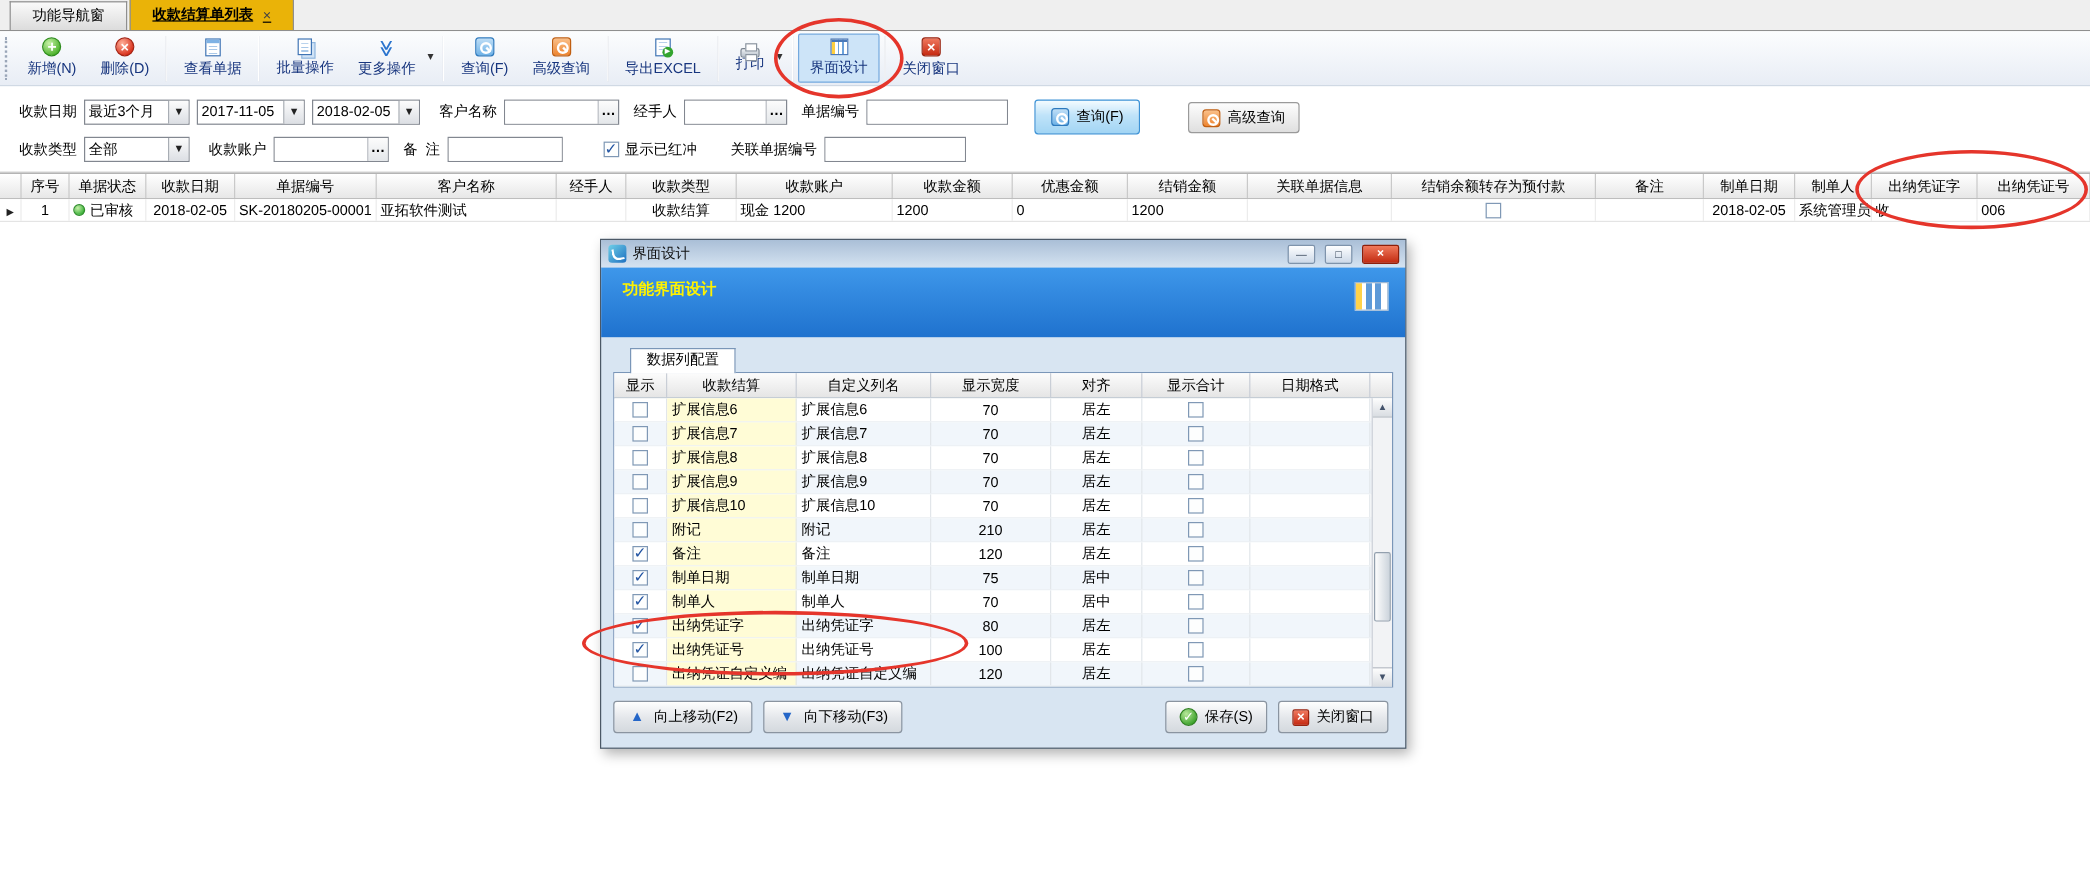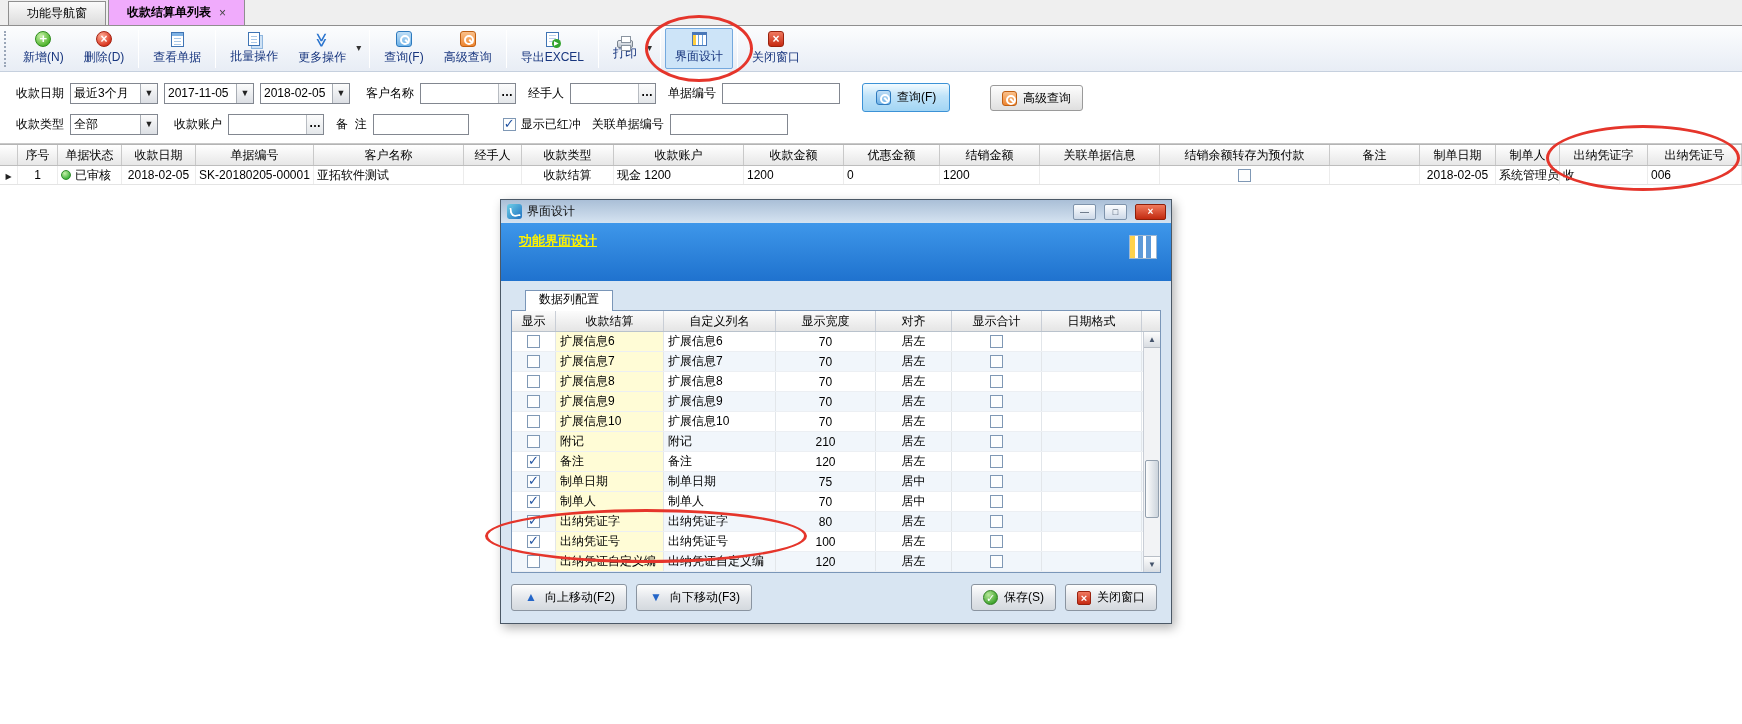--- a/index.html
+++ b/index.html
@@ -3,21 +3,21 @@
 <meta charset="utf-8">
 <style>
   * { margin:0; padding:0; box-sizing:border-box; }
   body { font-family:"Liberation Sans","DejaVu Sans",sans-serif; font-size:12px; color:#000; background:#fff; }
   .screen { position:relative; width:1742px; height:684px; background:#fff; overflow:hidden; }
 
   
   .tabbar { position:absolute; left:0; top:0; width:100%; height:26px; background:#efefef; border-bottom:1px solid #8f8f8f; display:flex; align-items:flex-end; padding-left:8px; }
   .tab { height:24px; display:flex; align-items:center; gap:8px; padding:0 18px; border:1px solid #8f8f8f; border-bottom:none; margin-right:2px; white-space:nowrap; cursor:default; }
   .tab.inactive { background:linear-gradient(#fafafa,#dcdcdc); }
-  .tab.active { background:#f0abfc; font-weight:bold; height:26px; position:relative; z-index:2; }
+  .tab.active { background:#eab308; font-weight:bold; height:26px; position:relative; z-index:2;text-decoration:underline; }
   .tab-close { font-weight:normal; color:#444; font-size:12px; }
   .tab-close::after { content:"×"; }
 
   
   .toolbar { position:absolute; left:0; top:26px; width:100%; height:46px; background:linear-gradient(#fcfdfe,#e8edf5); border-bottom:1px solid #c6d0de; display:flex; align-items:center; padding-left:4px; }
   .thandle { width:5px; height:36px; border-left:2px dotted #9aa6b8; margin-right:4px; }
   .tbtn { display:flex; flex-direction:column; align-items:center; justify-content:center; gap:2px; padding:3px 9px; border:1px solid transparent; border-radius:2px; position:relative; cursor:default; }
   .tbtn.hl { background:#cde4f8; border-color:#74a9de; }
   .tbtn.has-dd { padding-right:18px; }
   .tlabel { color:#17357e; white-space:nowrap; }
@@ -89,21 +89,21 @@
 
   
   .dialog { position:absolute; left:500px; top:199px; width:672px; background:#d8e5f2; border:1px solid #4b5866; box-shadow:3px 4px 10px rgba(0,0,0,.3); z-index:40; }
   .dlg-titlebar { height:23px; background:linear-gradient(#aabfd7,#d5e3f1); display:flex; align-items:center; padding:0 5px 0 6px; gap:5px; }
   .dlg-logo { width:15px; height:15px; border-radius:3px; background:linear-gradient(135deg,#6fd0e8,#1d6fc0); position:relative; flex:none; }
   .dlg-logo::after { content:""; position:absolute; left:3px; top:3px; width:8px; height:8px; border-left:2px solid #fff; border-bottom:2px solid #fff; border-radius:0 0 0 6px; transform:rotate(-10deg); }
   .dlg-title { flex:1; color:#111; }
   .wb { width:23px; height:16px; border:1px solid #7e93ab; border-radius:2px; background:linear-gradient(#fdfeff,#cdd9e8); display:flex; align-items:center; justify-content:center; font-size:9px; color:#2c3c50; margin-left:3px; cursor:default; }
   .wb.close { width:31px; background:linear-gradient(#f0795c,#c22a10); border-color:#8e1f0a; color:#fff; font-weight:bold; font-size:10px; }
   .dlg-banner { height:58px; background:linear-gradient(#3e97ea,#1f72ce); padding:9px 12px 0 18px; position:relative; }
-  .dlg-banner-title { color:#fef200; font-weight:bold; font-size:13px; margin-bottom:4px;text-decoration:underline; }
+  .dlg-banner-title { color:#fef200; font-weight:bold; font-size:13px; margin-bottom:4px; }
   .dlg-banner-sub { color:#fff; }
   .banner-image-icon { position:absolute; right:14px; top:12px; width:28px; height:24px; background-color:#fff; border:1px solid #9db8d4;
       background-image:linear-gradient(to right,#ffd24a 0,#ffd24a 5px,transparent 5px),
         linear-gradient(to right,transparent 8px,#5e9ad8 8px,#5e9ad8 13px,transparent 13px),
         linear-gradient(to right,transparent 16px,#5e9ad8 16px,#5e9ad8 21px,transparent 21px); }
   .dlg-body { padding:8px 10px 12px 10px; }
   .dtab { display:inline-block; padding:0 13px 3px 13px; background:#fff; border:1px solid #7a96b8; border-bottom:none; position:relative; top:1px; margin-left:14px; z-index:2; }
   .dtable { position:relative; border:1px solid #7a96b8; background:#fff; }
   .dhrow { display:flex; height:21px; background:linear-gradient(#fcfcfc,#e5e5e5); border-bottom:1px solid #b9c2cc; }
   .dhc { border-right:1px solid #c9ced6; display:flex; align-items:center; justify-content:center; overflow:hidden; white-space:nowrap; flex:none; }
@@ -243,21 +243,21 @@
       <div class="ibox" style="width:96px">
         <input style="">
         <span class="idots"></span>
       </div>
       <span class="flabel" style="margin-left:12px">备  注</span>
       <div class="ibox" style="width:96px">
         <input style="">
       </div>
       <span class="cb checked" style="margin-left:34px;margin-right:5px"></span>
       <span class="flabel">显示已红冲</span>
-      <span class="flabel" style="margin-left:5px">关联单据编号</span>
+      <span class="flabel" style="margin-left:22px">关联单据编号</span>
       <div class="ibox" style="width:118px">
         <input style="">
       </div>
     </div>
     <div class="btn-query">
       <span class="ic magnifier-blue-icon"></span>
       <span>查询(F)</span>
     </div>
     <div class="btn-adv">
       <span class="ic magnifier-orange-icon"></span>

